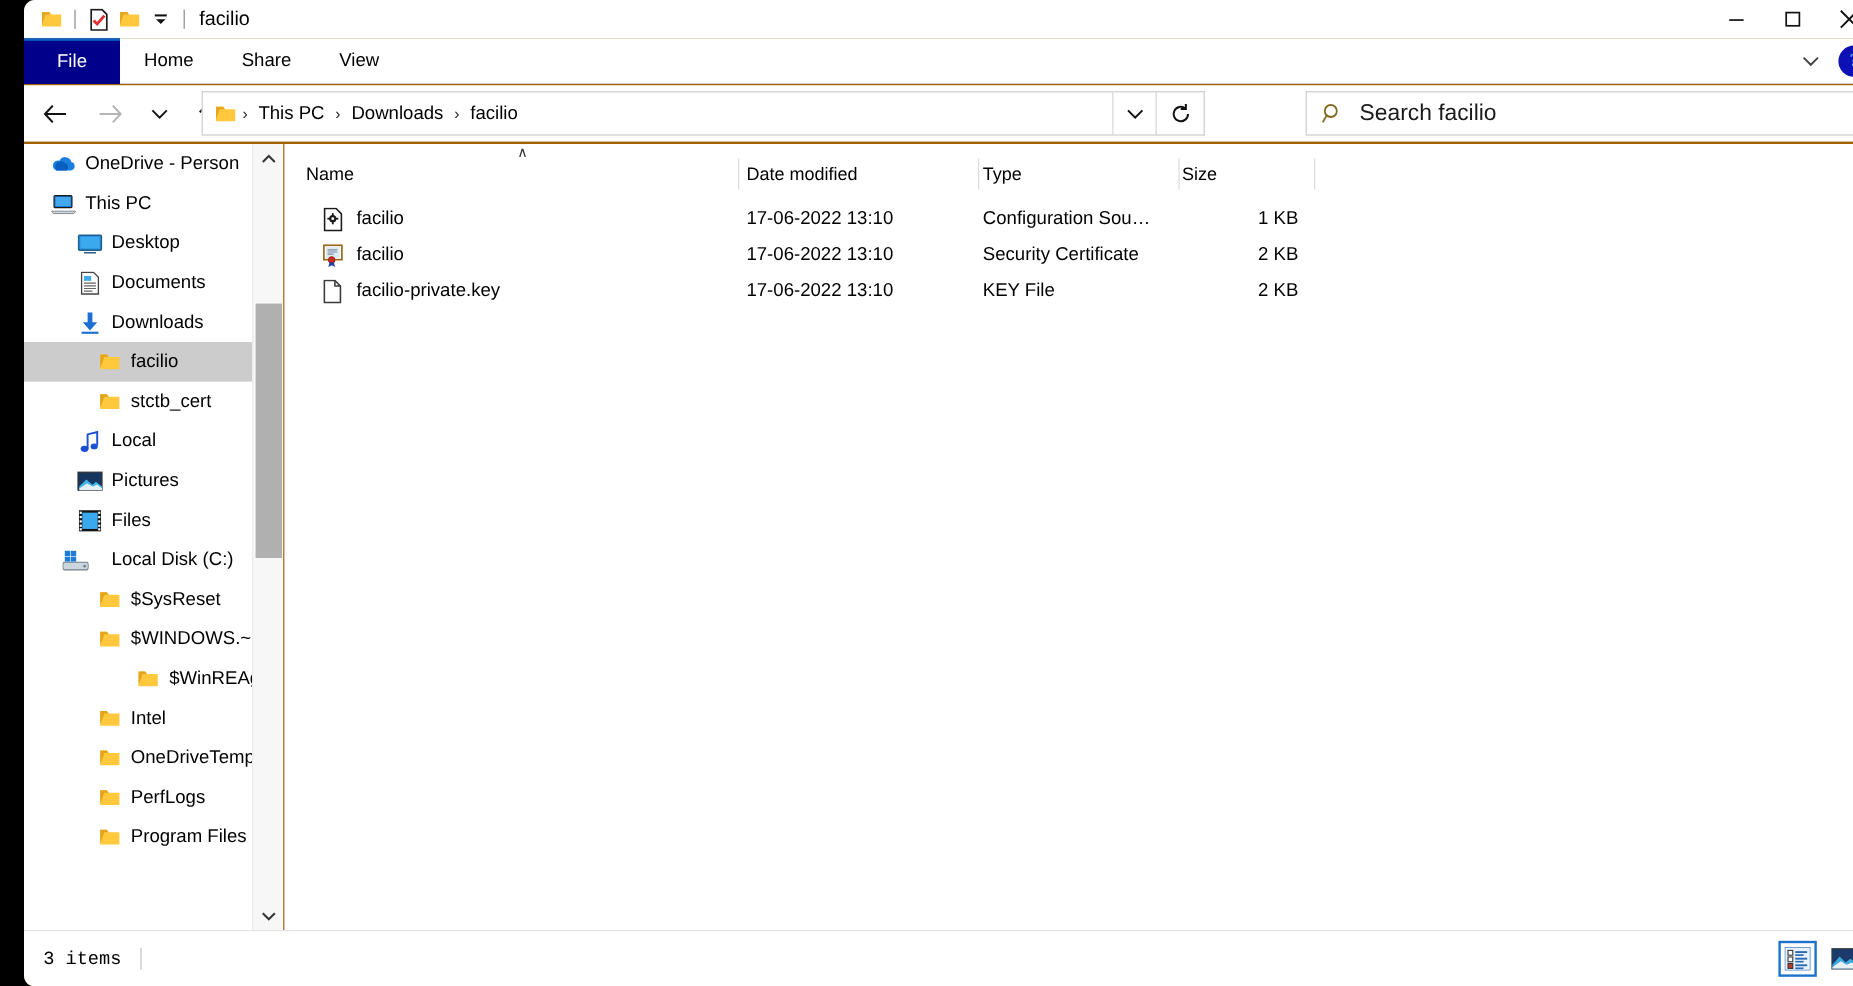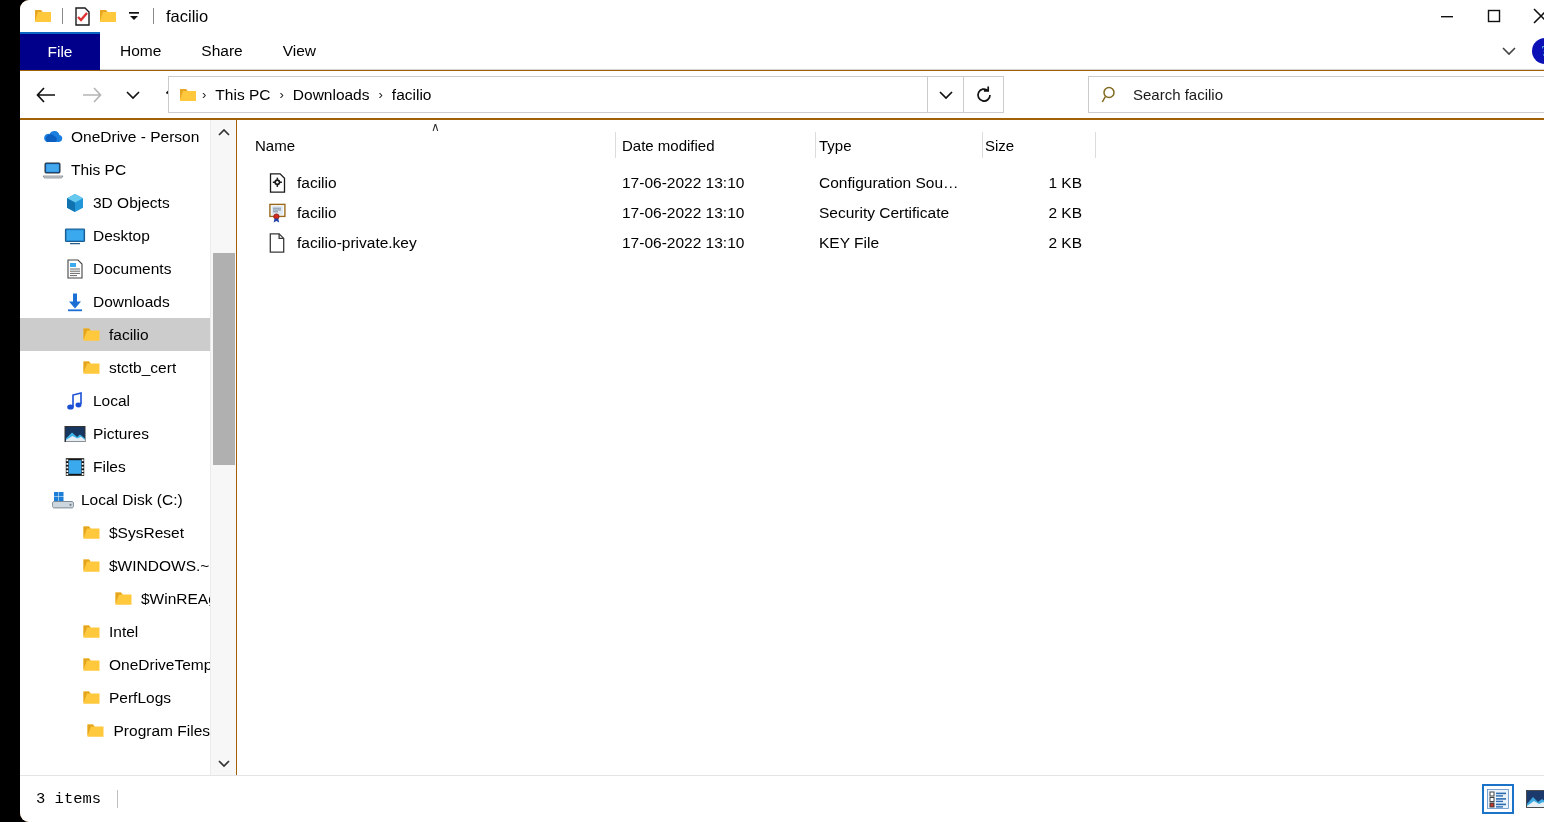--- a/index.html
+++ b/index.html
@@ -129,21 +129,21 @@
     display: flex; align-items: center; justify-content: center;
   }
   #searchbox {
     position: absolute; left: 1068px; top: 76px;
     width: 466px; height: 37px;
     border: 1px solid #cccccc;
     background: #ffffff;
     display: flex; align-items: center; padding-left: 12px; gap: 12px;
   }
   #search-placeholder {
-    font-size: 15px; color: #1a1a1a;
+    font-size: 19px; color: #1a1a1a;
     font-family: "Liberation Sans", sans-serif;
   }
 
   
   #sidebar {
     position: absolute; left: 0; top: 120px;
     width: 190px; height: 655px;
     background: #ffffff;
     overflow: hidden;
   }
@@ -399,30 +399,20 @@
       </div>
       <div class="tree-item" style="padding-left: 22px;">
         <span class="tree-icon">
           <svg width="22" height="18" viewBox="0 0 22 18">
             <rect x="3" y="2" width="15" height="10" rx="1" fill="#1a6fc4" stroke="#1a1a1a" stroke-width="0.9"></rect>
             <rect x="4.2" y="3.2" width="12.6" height="7.6" fill="#44a8ee"></rect>
             <path d="M1 15h20l-1.5 2H2.5z" fill="#cfd8de" stroke="#777" stroke-width="0.7"></path>
           </svg>
         </span>
         <span class="tree-label">This PC</span>
-      </div>
-      <div class="tree-item" style="padding-left: 44px;">
-        <span class="tree-icon">
-          <svg width="20" height="20" viewBox="0 0 20 20">
-            <path d="M10 1l8 4.2v9.6L10 19l-8-4.2V5.2z" fill="#2196d8"></path>
-            <path d="M10 1l8 4.2L10 9.5 2 5.2z" fill="#67c9f0"></path>
-            <path d="M10 9.5V19l-8-4.2V5.2z" fill="#1073b0"></path>
-          </svg>
-        </span>
-        <span class="tree-label">3D Objects</span>
       </div>
       <div class="tree-item" style="padding-left: 44px;">
         <span class="tree-icon">
           <svg width="22" height="18" viewBox="0 0 22 18">
             <rect x="1.5" y="2" width="19" height="12.5" rx="0.8" fill="#2b8fd6" stroke="#1d5f92" stroke-width="1.2"></rect>
             <rect x="3" y="3.4" width="16" height="9.6" fill="#3aa9ee"></rect>
             <path d="M6 16.6h10" stroke="#2b5f86" stroke-width="1.3"></path>
           </svg>
         </span>
         <span class="tree-label">Desktop</span>
@@ -498,21 +488,21 @@
               <rect x="16.8" y="2.4" width="1.8" height="1.8"></rect>
               <rect x="16.8" y="6" width="1.8" height="1.8"></rect>
               <rect x="16.8" y="9.6" width="1.8" height="1.8"></rect>
               <rect x="16.8" y="13.2" width="1.8" height="1.8"></rect>
               <rect x="16.8" y="16.2" width="1.8" height="1.8"></rect>
             </g>
           </svg>
         </span>
         <span class="tree-label">Files</span>
       </div>
-      <div class="tree-item" style="padding-left: 32px;">
+      <div class="tree-item" style="padding-left: 32px; gap: 12px;">
         <span class="tree-icon">
           <svg width="22" height="18" viewBox="0 0 22 18">
             <path d="M2 10.5h18c1 0 1.6 1 1.6 2.4v1.6c0 1.4-.7 2.4-1.7 2.4H2.1C1.1 16.9.4 15.9.4 14.5v-1.6C.4 11.5 1 10.5 2 10.5z" fill="#cdd6dd" stroke="#70808c" stroke-width="0.9"></path>
             <rect x="2" y="1" width="4.5" height="4.5" fill="#1c7ed6"></rect>
             <rect x="7" y="1" width="4.5" height="4.5" fill="#1c7ed6"></rect>
             <rect x="2" y="6" width="4.5" height="4" fill="#1c7ed6"></rect>
             <rect x="7" y="6" width="4.5" height="4" fill="#1c7ed6"></rect>
             <circle cx="18.5" cy="13.8" r="1.1" fill="#6d7d89"></circle>
           </svg>
         </span>
@@ -565,21 +555,21 @@
       </div>
       <div class="tree-item" style="padding-left: 60px; text-align: right;">
         <span class="tree-icon">
           <svg width="19" height="17" viewBox="0 0 19 17">
             <path d="M1.5 2.5h5.5L8.6 4.6H17.5v10.2h-16z" fill="#FFC83D"></path>
             <path d="M1.5 2.5h5.5L8.6 4.6H5L1.5 14z" fill="#E4A51E"></path>
           </svg>
         </span>
         <span class="tree-label">PerfLogs</span>
       </div>
-      <div class="tree-item" style="padding-left: 60px; justify-content: flex-end;">
+      <div class="tree-item" style="padding-left: 60px;">
         <span class="tree-icon">
           <svg width="19" height="17" viewBox="0 0 19 17">
             <path d="M1.5 2.5h5.5L8.6 4.6H17.5v10.2h-16z" fill="#FFC83D"></path>
             <path d="M1.5 2.5h5.5L8.6 4.6H5L1.5 14z" fill="#E4A51E"></path>
           </svg>
         </span>
         <span class="tree-label">Program Files</span>
       </div>
     </div>
 

